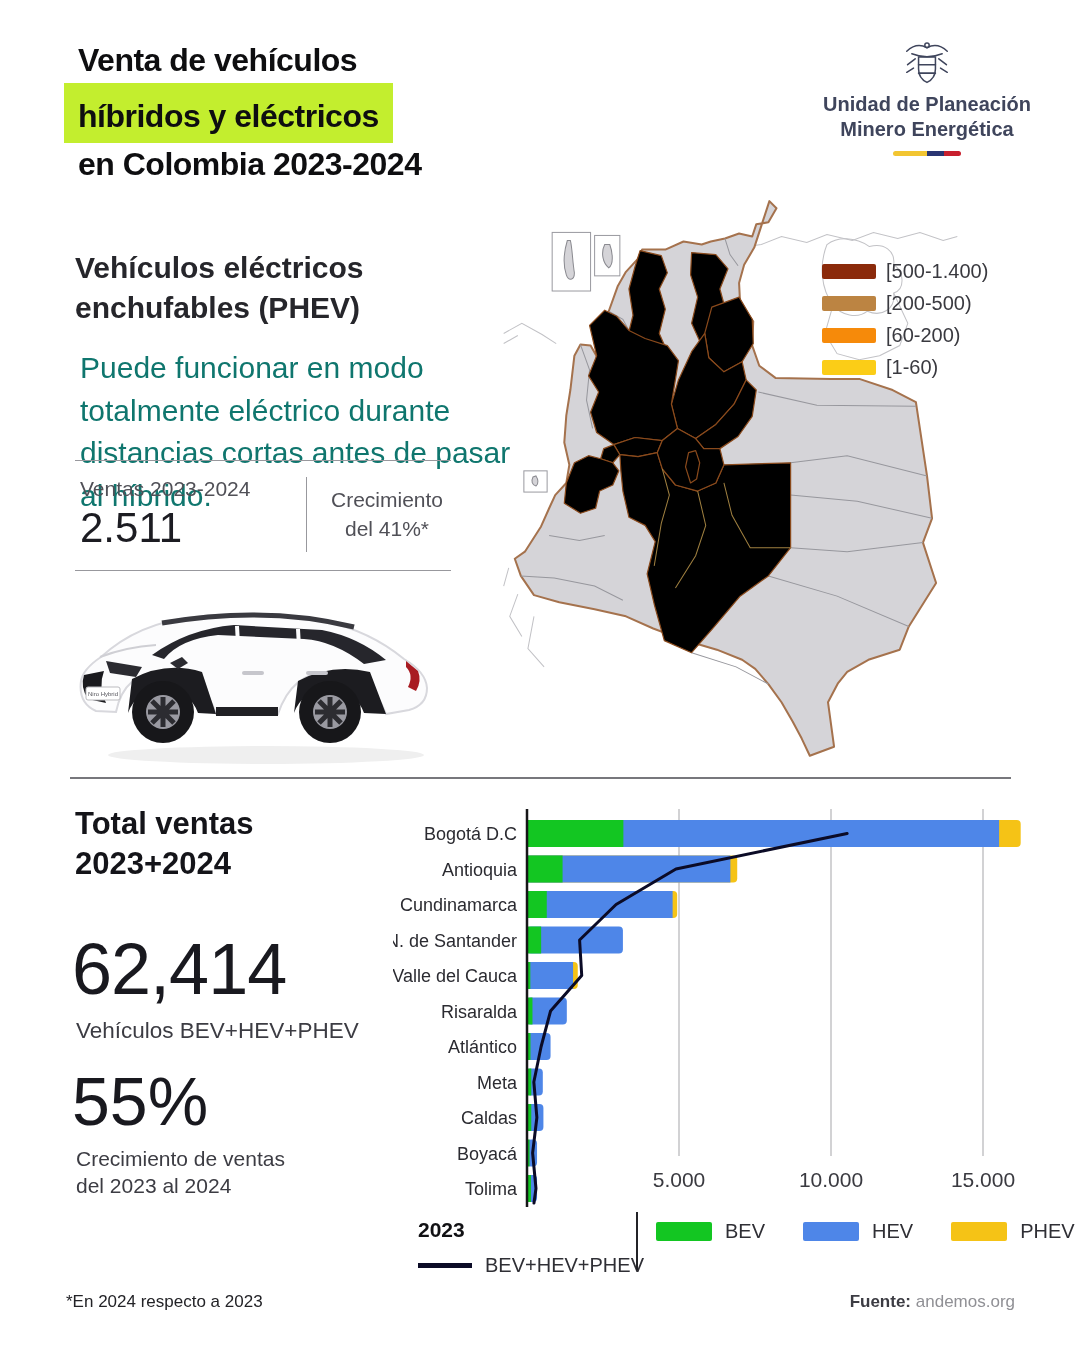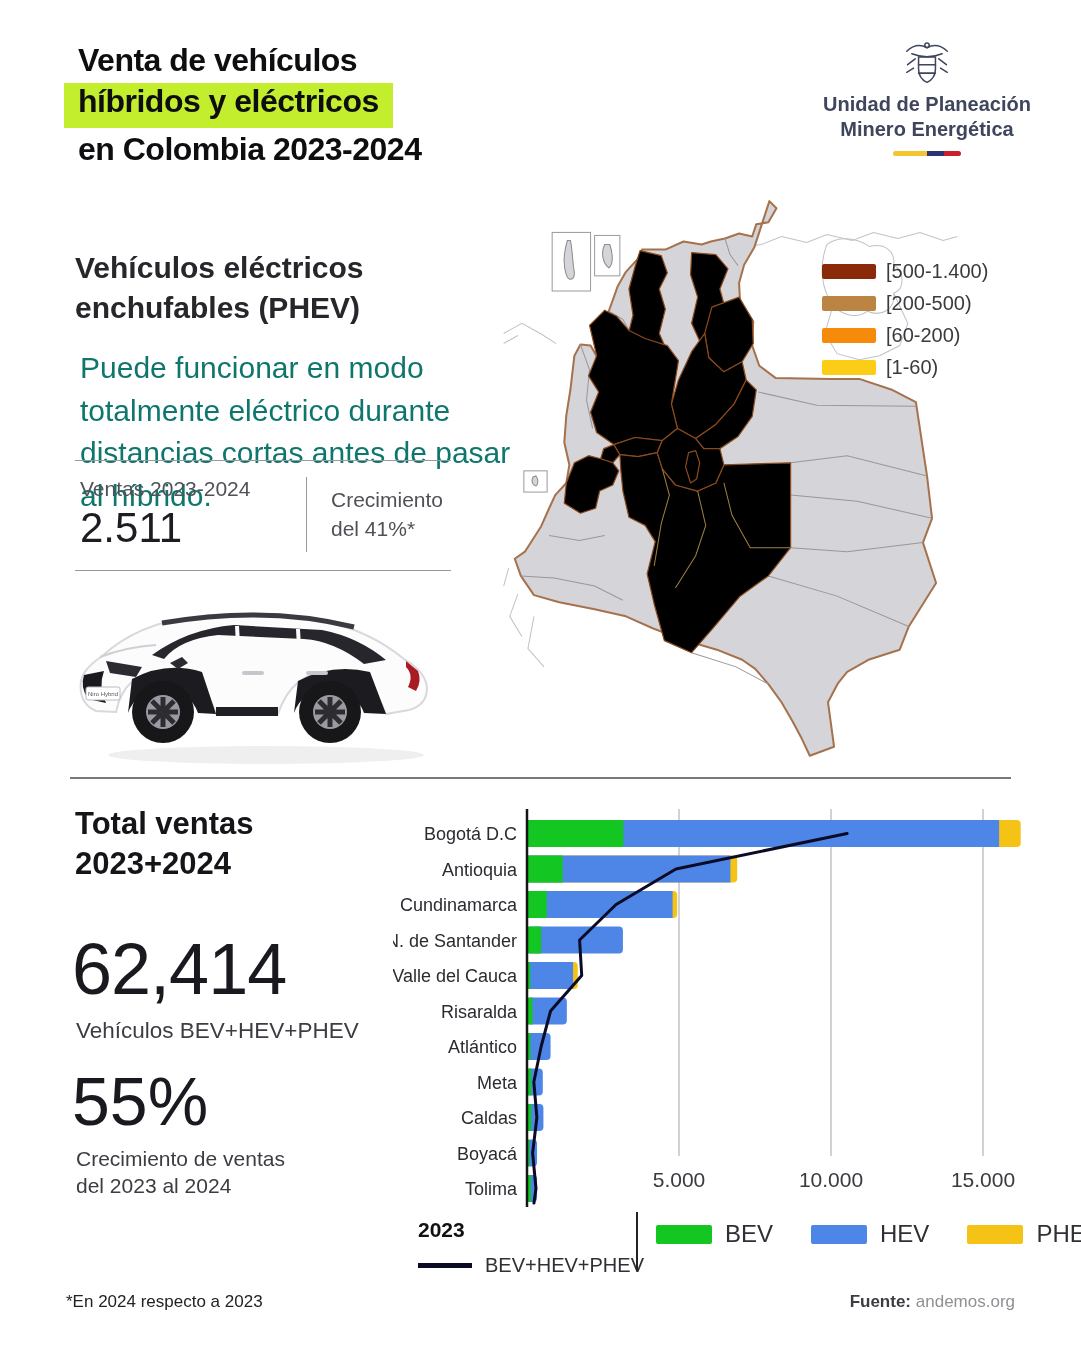--- a/index.html
+++ b/index.html
@@ -6,38 +6,38 @@
   body{
     width:1081px;height:1350px;position:relative;background:#ffffff;
     font-family:"Liberation Sans",sans-serif;overflow:hidden;
     -webkit-font-smoothing:antialiased;
   }
   .abs{position:absolute;}
 
   
   .title-block{left:78px;top:42px;line-height:1.18;}
   .title-line{font-size:32px;font-weight:800;color:#0e0e10;letter-spacing:-0.5px;}
-  .hl{background:var(--highlight,#c3ee2e);display:inline-block;padding:0 14px 7px 14px;margin:3px 0 3px -14px;}
+  .hl{background:var(--highlight,#c3ee2e);display:inline-block;padding:15px 14px 7px 14px;margin:3px 0 3px -14px;}
 
   .logo-block{right:36px;top:38px;width:236px;text-align:center;color:#3f455c;}
   .logo-org{font-size:20px;font-weight:700;line-height:1.25;}
   .flagbar{display:inline-flex;height:5px;width:68px;border-radius:3px;overflow:hidden;margin-top:7px;}
   .flagbar span{display:block;height:100%;}
 
   
   .phev-heading{left:75px;top:248px;width:340px;font-size:30px;font-weight:700;color:#26262b;line-height:1.32;}
   .phev-desc{left:80px;top:347px;width:440px;font-size:30px;color:#0f766e;line-height:1.42;}
 
   .stats{left:75px;top:460px;width:376px;border-top:1.5px solid #98989d;border-bottom:1.5px solid #98989d;
          padding:16px 0 18px 0;display:flex;align-items:center;}
   .stats-col1{width:226px;padding-left:5px;}
   .stats-label{font-size:21px;color:#505057;}
   .stats-value{font-size:42px;color:#1c1c22;margin-top:3px;}
   .stats-divider{border-left:1.5px solid #98989d;align-self:stretch;}
-  .stats-col2{padding-left:24px;font-size:21px;color:#505057;line-height:1.35;}
+  .stats-col2{padding-left:24px;font-size:21px;color:#505057;line-height:1.35;text-align:center;}
 
   
   .map-legend{left:822px;top:260px;}
   .leg-row{display:flex;align-items:center;margin-bottom:9px;}
   .leg-swatch{width:54px;height:15px;border-radius:2px;margin-right:10px;flex:none;}
   .leg-label{font-size:20px;color:#39393f;}
 
   
   .divider-full{left:70px;top:777px;width:941px;border-top:2px solid #77777c;}
   .totals-heading{left:75px;top:804px;font-size:31px;font-weight:800;color:#141419;line-height:1.3;}
@@ -49,21 +49,21 @@
   
   .leg2023{left:418px;top:1218px;}
   .leg-title{font-size:21px;font-weight:800;color:#111114;}
   .leg2023-row{margin-top:12px;display:flex;align-items:center;}
   .lineswatch{width:54px;height:5px;background:var(--line2023,#0b0b26);display:inline-block;}
   .leg-series-label{font-size:20px;color:#2f2f35;margin-left:13px;}
   .leg-vdivider{left:636px;top:1212px;height:58px;border-left:2px solid #232327;}
   .leg2024{left:656px;top:1210px;}
   .leg2024-row{margin-top:10px;display:flex;align-items:center;}
   .sw{width:56px;height:19px;border-radius:2px;flex:none;}
-  .sw-label{font-size:24px;color:#2f2f35;margin:0 38px 0 13px;}
+  .sw-label{font-size:20px;color:#2f2f35;margin:0 38px 0 13px;}
   .sw-label:last-child{margin-right:0;}
 
   .footnote{left:66px;top:1292px;font-size:17px;color:#232327;}
   .source{right:66px;top:1292px;font-size:17px;color:#909095;}
   .source b{color:#3c3c43;}
 
   svg text{font-family:"Liberation Sans",sans-serif;}
 </style>
 </head>
 <body style="--highlight: #c3ee2e; --bev: #13c622; --hev: #4e86e8; --phev: #f5c316; --line2023: #0b0b26; --mapgray: #d5d4d8; --mapborder: #a5724d; --gridline: #d2d2d4;">

